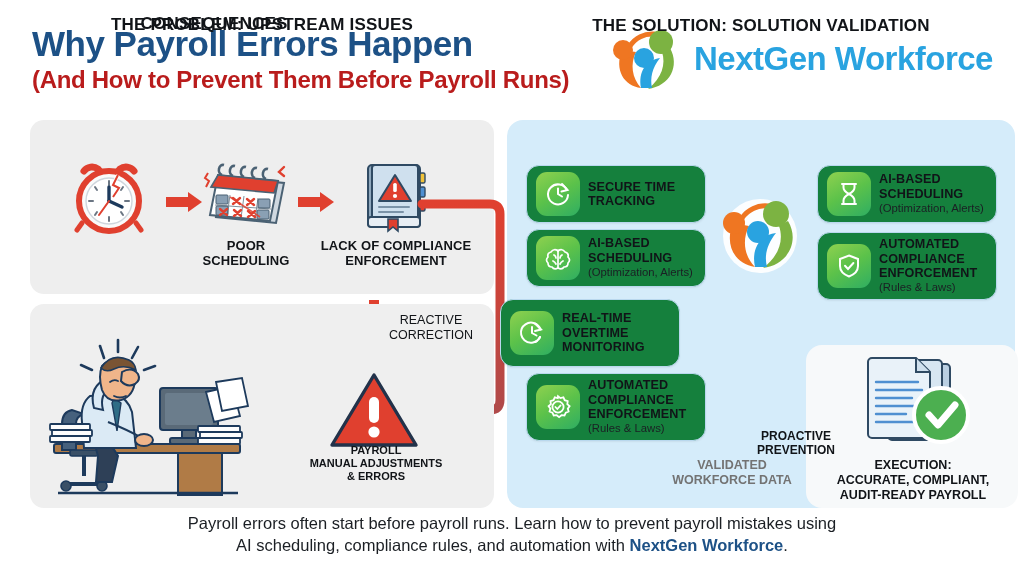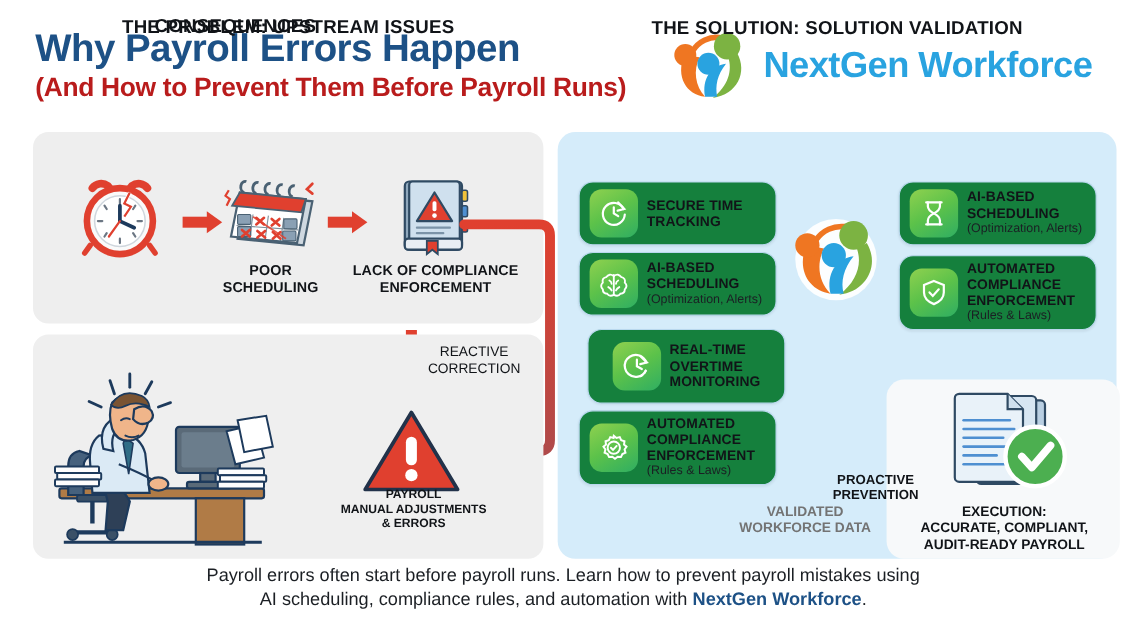--- a/index.html
+++ b/index.html
@@ -99,21 +99,21 @@
   .card-title {
     font-size: 12.6px; font-weight: bold; color: #111418;
     line-height: 1.14; letter-spacing: 0.1px; white-space: pre-line;
   }
   .card-sub {
     font-size: 11.3px; color: #1b1f24; line-height: 1.2; margin-top: 1px;
   }
 
   .c-l1 { left: 526px; top: 165px; width: 180px; height: 58px; }
   .c-l2 { left: 526px; top: 229px; width: 180px; height: 58px; }
-  .c-l3 { left: 534px; top: 299px; width: 180px; height: 68px; justify-content: center; }
+  .c-l3 { left: 500px; top: 299px; width: 180px; height: 68px; }
   .c-l4 { left: 526px; top: 373px; width: 180px; height: 68px; }
   .c-r1 { left: 817px; top: 165px; width: 180px; height: 58px; }
   .c-r2 { left: 817px; top: 232px; width: 180px; height: 68px; }
 
   
   .hub { position: absolute; left: 718px; top: 196px; }
   .validated-label {
     position: absolute; left: 648px; top: 458px; width: 168px;
     text-align: center; font-size: 12.5px; font-weight: bold;
     color: #737373; line-height: 1.18; white-space: pre-line;

